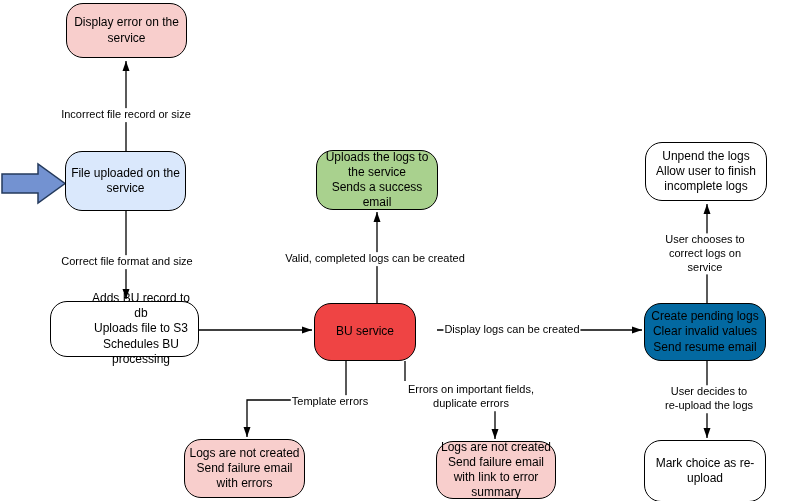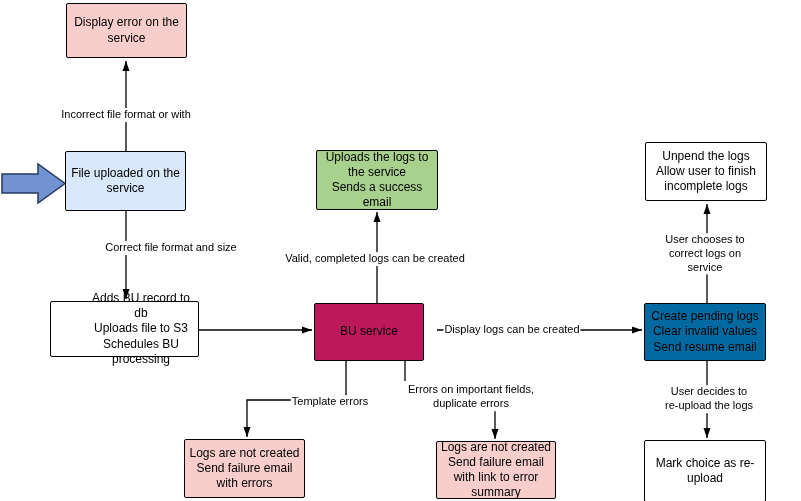--- a/index.html
+++ b/index.html
@@ -11,21 +11,21 @@
     overflow: hidden;
     font-family: "Liberation Sans", sans-serif;
     color: #000;
   }
   .edges { position: absolute; left: 0; top: 0; z-index: 1; }
   .node {
     position: absolute;
     z-index: 2;
     box-sizing: border-box;
     border: 1.3px solid #000000;
-    border-radius: 2px;
+    border-radius: 17px;
     background: #ffffff;
     display: flex;
     align-items: center;
     justify-content: center;
     text-align: center;
     white-space: pre-line;
     font-size: 12px;
     line-height: 1.27;
     padding: 2px;
   }
@@ -37,30 +37,30 @@
     white-space: pre-line;
     text-align: center;
     font-size: 11px;
     line-height: 1.25;
     padding: 0 1px;
   }
   
   #n0 { left: 66px;  top: 3px;   width: 121px; height: 55px; background: #f8cecc; }
   #n1 { left: 65px;  top: 151px; width: 121px; height: 60px; background: #dae8fc; }
   #n2 { left: 50px;  top: 301px; width: 149px; height: 56px; background: #ffffff; padding-left: 35px; }
-  #n3 { left: 314px; top: 303px; width: 110px; height: 58px; background: #be185d; }
+  #n3 { left: 314px; top: 303px; width: 102px; height: 58px; background: #ef4444; }
   #n4 { left: 316px; top: 150px; width: 122px; height: 60px; background: #a9d18e; }
   #n5 { left: 645px; top: 142px; width: 122px; height: 59px; background: #ffffff; }
   #n6 { left: 644px; top: 303px; width: 122px; height: 58px; background: #0369a1; }
   #n7 { left: 644px; top: 440px; width: 122px; height: 62px; background: #ffffff; }
   #n8 { left: 184px; top: 439px; width: 121px; height: 59px; background: #f8cecc; }
   #n9 { left: 436px; top: 441px; width: 120px; height: 58px; background: #f8cecc; }
   
   #l0 { left: 126px; top: 115px; }
-  #l1 { left: 127px; top: 248px; margin-left: 44px; }
+  #l1 { left: 127px; top: 262px; }
   #l2 { left: 375px; top: 259px; }
   #l3 { left: 512px; top: 330px; }
   #l4 { left: 330px; top: 402px; }
   #l5 { left: 471px; top: 397px; }
   #l6 { left: 705px; top: 254px; }
   #l7 { left: 709px; top: 399px; }
 </style>
 </head>
 <body>
 
@@ -116,21 +116,21 @@
   <div class="node" id="n7">Mark choice as re-
 upload</div>
   <div class="node" id="n8">Logs are not created
 Send failure email
 with errors</div>
   <div class="node" id="n9">Logs are not created
 Send failure email
 with link to error
 summary</div>
 
-  <div class="elabel" id="l0">Incorrect file format or with</div>
+  <div class="elabel" id="l0">Incorrect file record or size</div>
   <div class="elabel" id="l1">Correct file format and size</div>
   <div class="elabel" id="l2">Valid, completed logs can be created</div>
   <div class="elabel" id="l3">Display logs can be created</div>
   <div class="elabel" id="l4">Template errors</div>
   <div class="elabel" id="l5">Errors on important fields,
 duplicate errors</div>
   <div class="elabel" id="l6">User chooses to correct logs on service</div>
   <div class="elabel" id="l7">User decides to re-upload the logs</div>
 
 </div>

